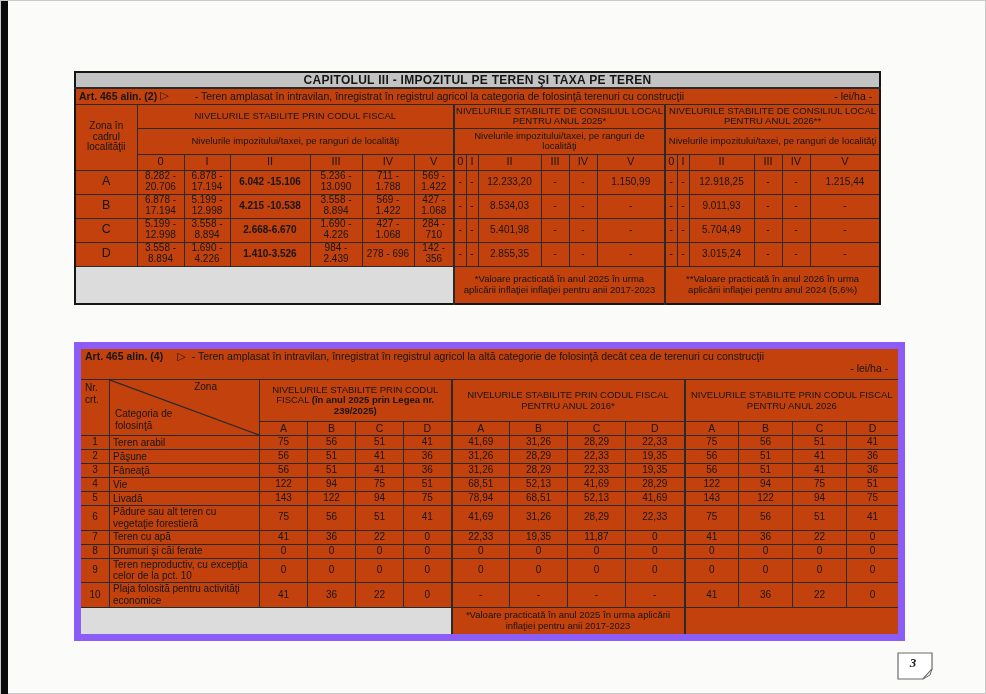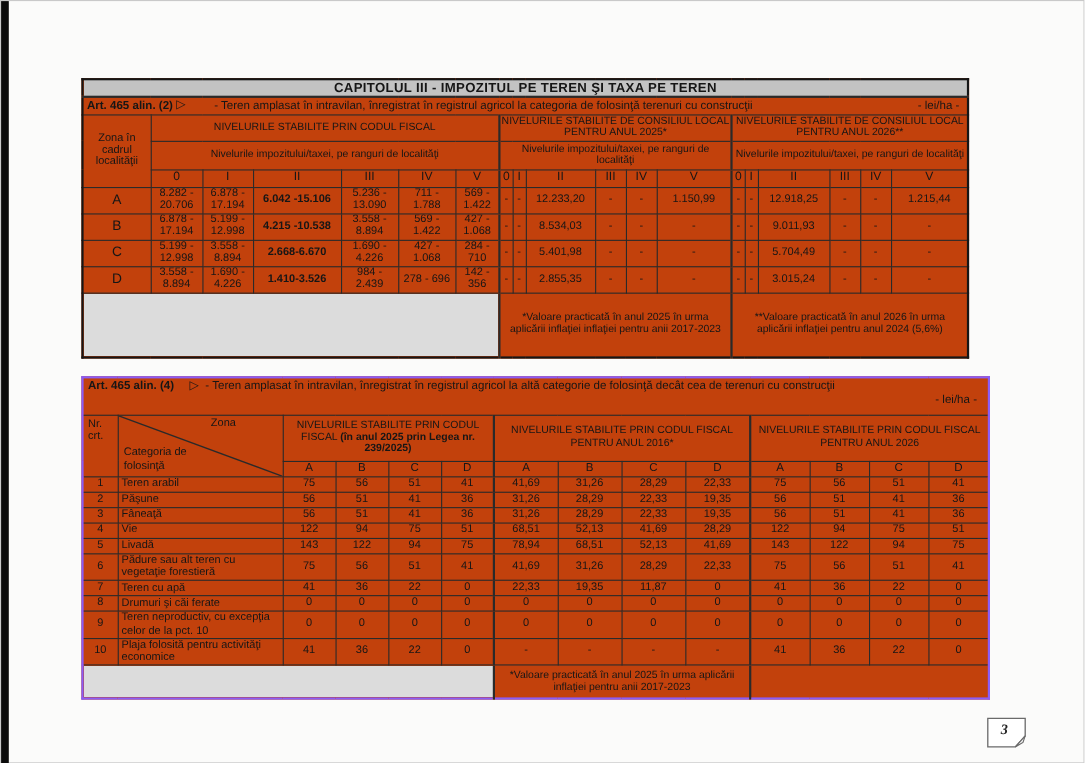--- a/index.html
+++ b/index.html
@@ -31,26 +31,26 @@
   .t1 tr.g-row{height:24px;}
   .t1 tr.s-row{height:26px;}
   .t1 tr.r-row{height:16px;}
   .t1 .gtitle{font-size:9.5px;}
   .t1 .rsub{font-size:9.5px;}
   .t1 .rank{font-size:11px;}
   .t1 .zonhead{font-size:10px;}
   .t1 tbody tr{height:24px;}
   .t1 .zcell{font-size:12.5px;}
   .t1 .bold2{font-weight:bold;white-space:nowrap;}
-  .t1 tr.f-row{height:59px;}
+  .t1 tr.f-row{height:38px;}
   .shade{background:#dcdcdc;}
   .fnote{font-size:9.5px;line-height:1.15;padding:1px 4px;}
 
   
-  .t2{left:73px;top:341px;width:824px;border:2px solid #8b5cf6;}
+  .t2{left:73px;top:341px;width:824px;border:7px solid #8b5cf6;}
   .t2 tr.title-row{height:34px;}
   .t2 .title-cell{padding:1px 4px;vertical-align:top;text-align:left;}
   .t2row1{display:flex;align-items:center;white-space:nowrap;font-size:10.5px;margin-top:1px;}
   .t2row1 .b{font-weight:bold;}
   .t2row1 .arrow{margin-left:14px;font-size:11px;}
   .t2row1 .txt{margin-left:6px;}
   .t2 .unitline{text-align:right;font-size:10.5px;padding-right:6px;}
   .t2 tr.g-row{height:42px;}
   .t2 tr.z-row{height:14px;}
   .t2 .gtitle{font-size:9.5px;line-height:1.12;margin-top:48px;}

